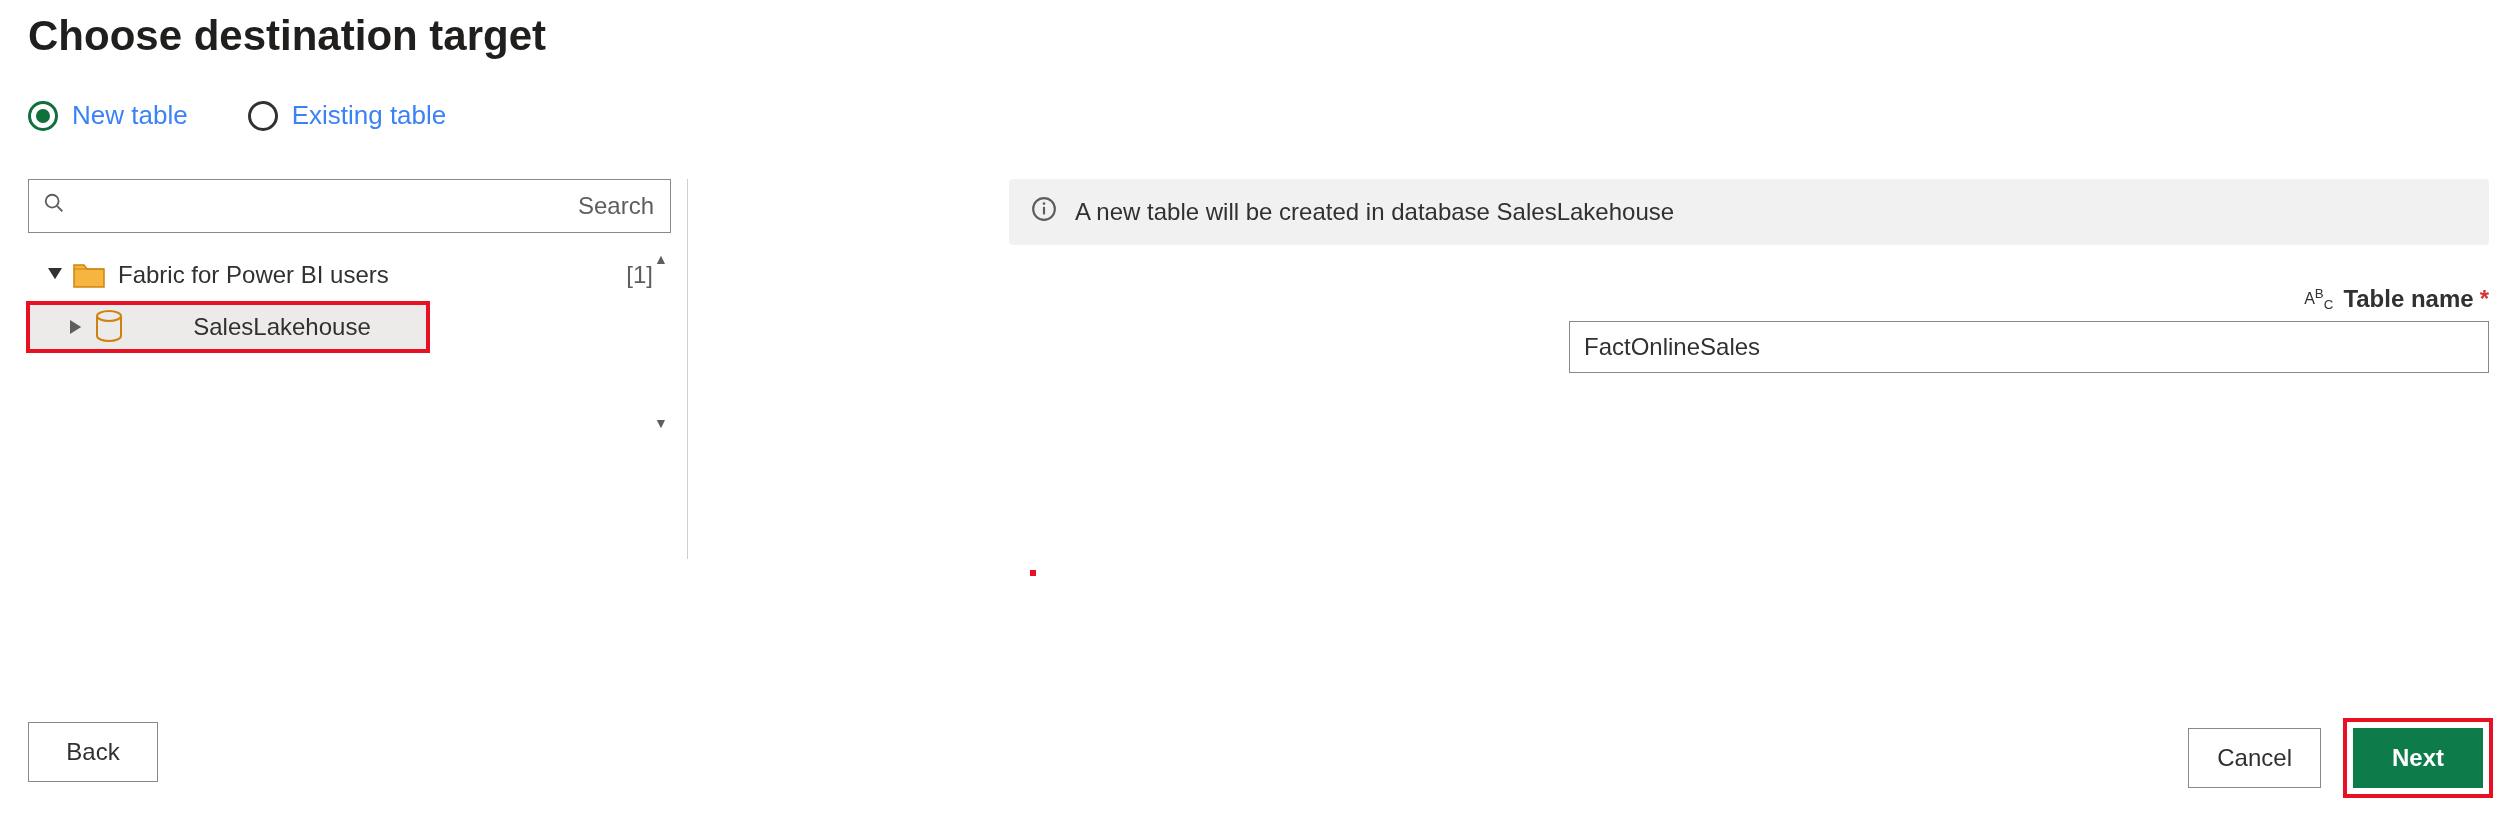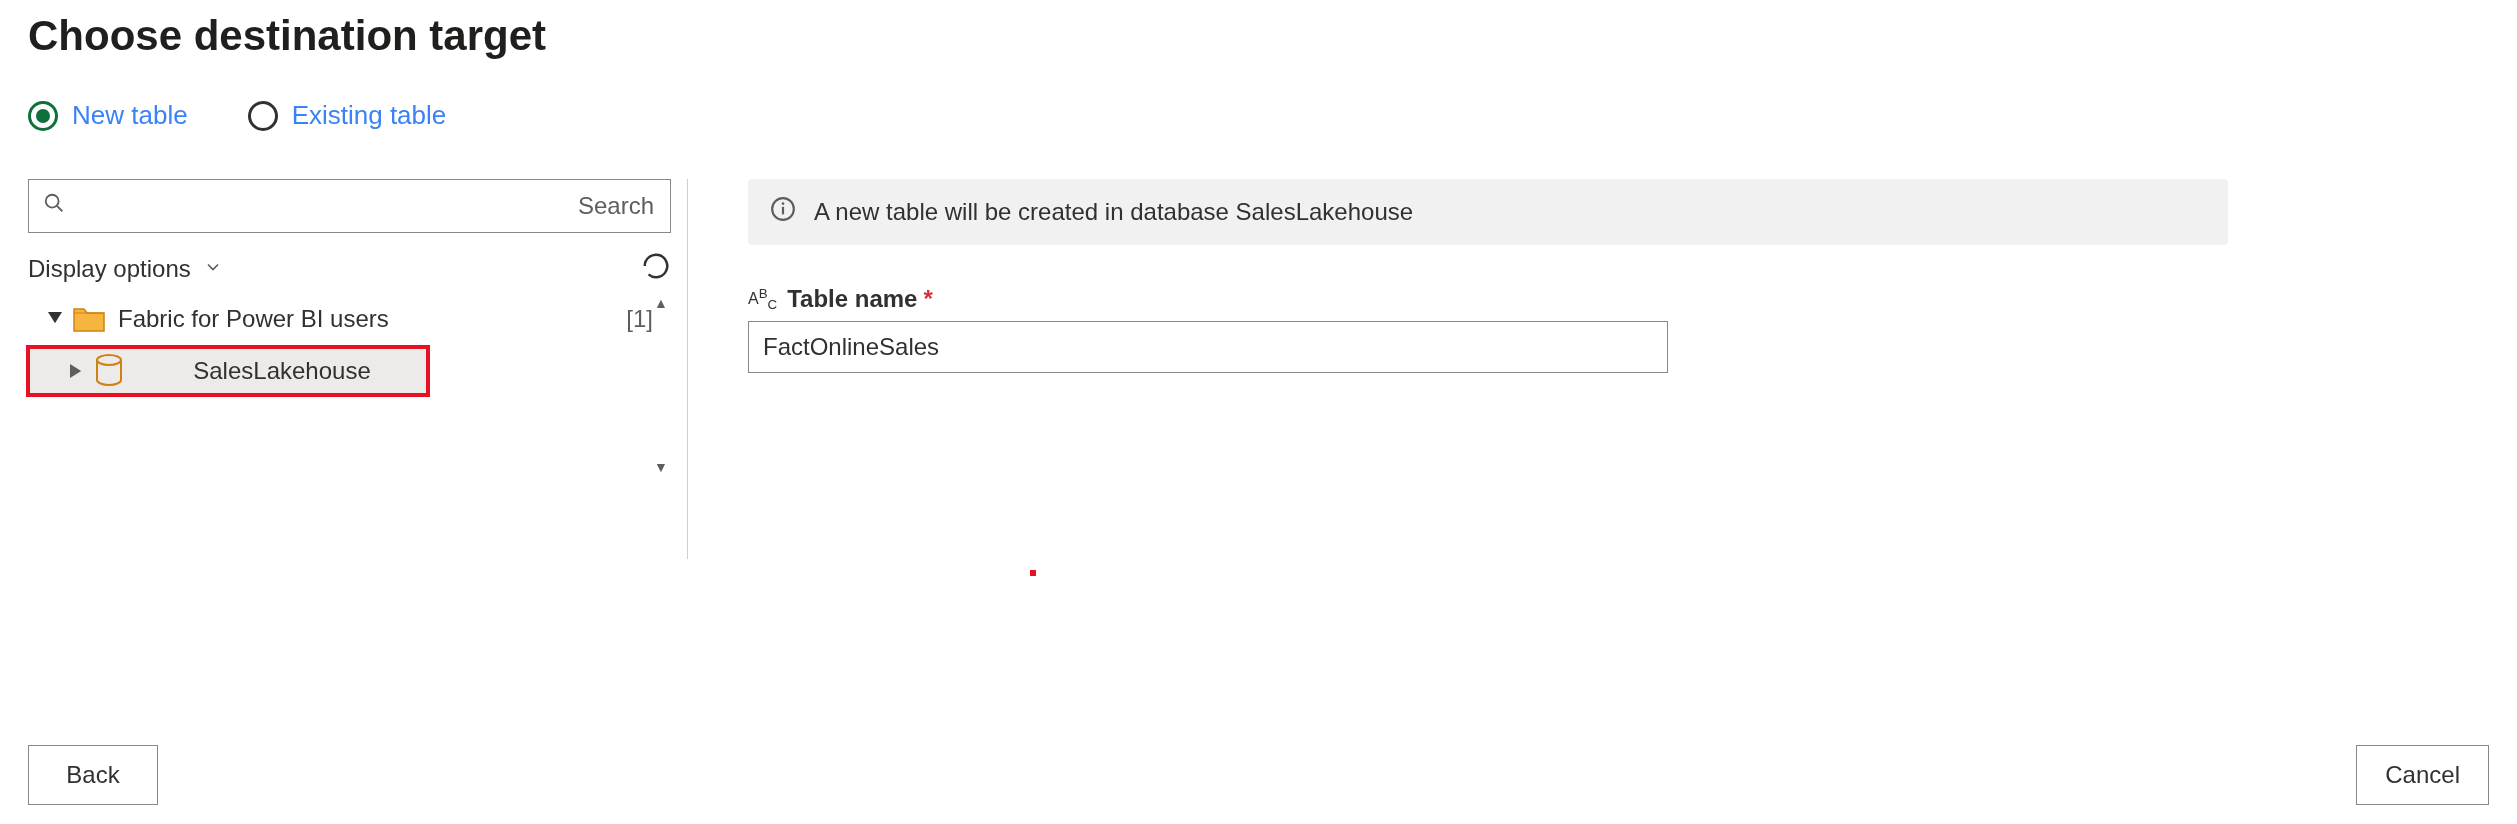--- a/index.html
+++ b/index.html
@@ -160,20 +160,21 @@
     align-items: center;
     justify-content: space-between;
   }
   .scroll-arrow { color: #605e5c; font-size: 14px; }
 
   .right-col {
     flex: 1;
     display: flex;
     flex-direction: column;
     max-width: 1800px;
+    align-items: flex-end;
   }
   .info-bar {
     background: #f1f1f1;
     border-radius: 4px;
     height: 66px;
     display: flex;
     align-items: center;
     gap: 18px;
     padding: 0 22px;
     margin-bottom: 40px;
@@ -209,21 +210,21 @@
     font-size: 24px;
     padding: 0 14px;
     outline: none;
     color: #323130;
   }
 
   .footer {
     position: absolute;
     left: 28px;
     right: 28px;
-    bottom: 19px;
+    bottom: 30px;
     display: flex;
     align-items: flex-start;
   }
   .btn {
     height: 60px;
     min-width: 130px;
     padding: 0 28px;
     font-size: 24px;
     border: 1px solid #8a8886;
     background: #fff;
@@ -278,38 +279,20 @@
       <div class="search-box">
         <span>
           <svg width="22" height="22" viewBox="0 0 24 24" fill="none" stroke="#605e5c" stroke-width="2">
             <circle cx="10" cy="10" r="7"></circle>
               <line x1="21" y1="21" x2="15.2" y2="15.2"></line>
           </svg>
         </span>
         <input type="text" placeholder="Search" style="">
       </div>
 
-      <div class="display-row">
-        <div class="display-options">
-          <span>Display options</span>
-          <span>
-            <svg width="20" height="20" viewBox="0 0 24 24" fill="none" stroke="#605e5c" stroke-width="2">
-                <polyline points="6 9 12 15 18 9"></polyline>
-              </svg>
-          </span>
-        </div>
-        <span style="cursor:pointer">
-          <svg width="30" height="30" viewBox="0 0 24 24" fill="none" stroke="#323130" stroke-width="2">
-            <path d="M3 12a9 9 0 1 1 3 6.7"></path>
-              <polyline points="3 18 3 12 9 12" transform="rotate(50 6 15)" opacity="0"></polyline>
-            <path d="M21 3v6h-6" transform="translate(-1 2)" opacity="0"></path>
-            <path d="M21 12A9 9 0 0 0 5 6l-1 1" transform="scale(-1,1) translate(-24,0)" opacity="0"></path>
-          </svg>
-        </span>
-      </div>
 
       <div class="tree">
         <div class="tree-row">
           <span class="tri">
             <svg width="14" height="14" viewBox="0 0 10 10">
                 <polygon points="0,0 10,0 5,8" fill="#323130"></polygon>
               </svg>
           </span>
           <span class="folder-icon">
             <svg width="34" height="28" viewBox="0 0 34 28">
@@ -365,15 +348,18 @@
     </div>
   </div>
 
   <div class="red-dot"></div>
 
   <div class="footer">
     <button class="btn">Back</button>
     <div class="spacer"></div>
     <div class="right-group">
       <button class="btn">Cancel</button>
+      <span class="next-wrap">
+        <button class="btn primary">Next</button>
+      </span>
     </div>
   </div>
 </div>
 
 </body></html>

